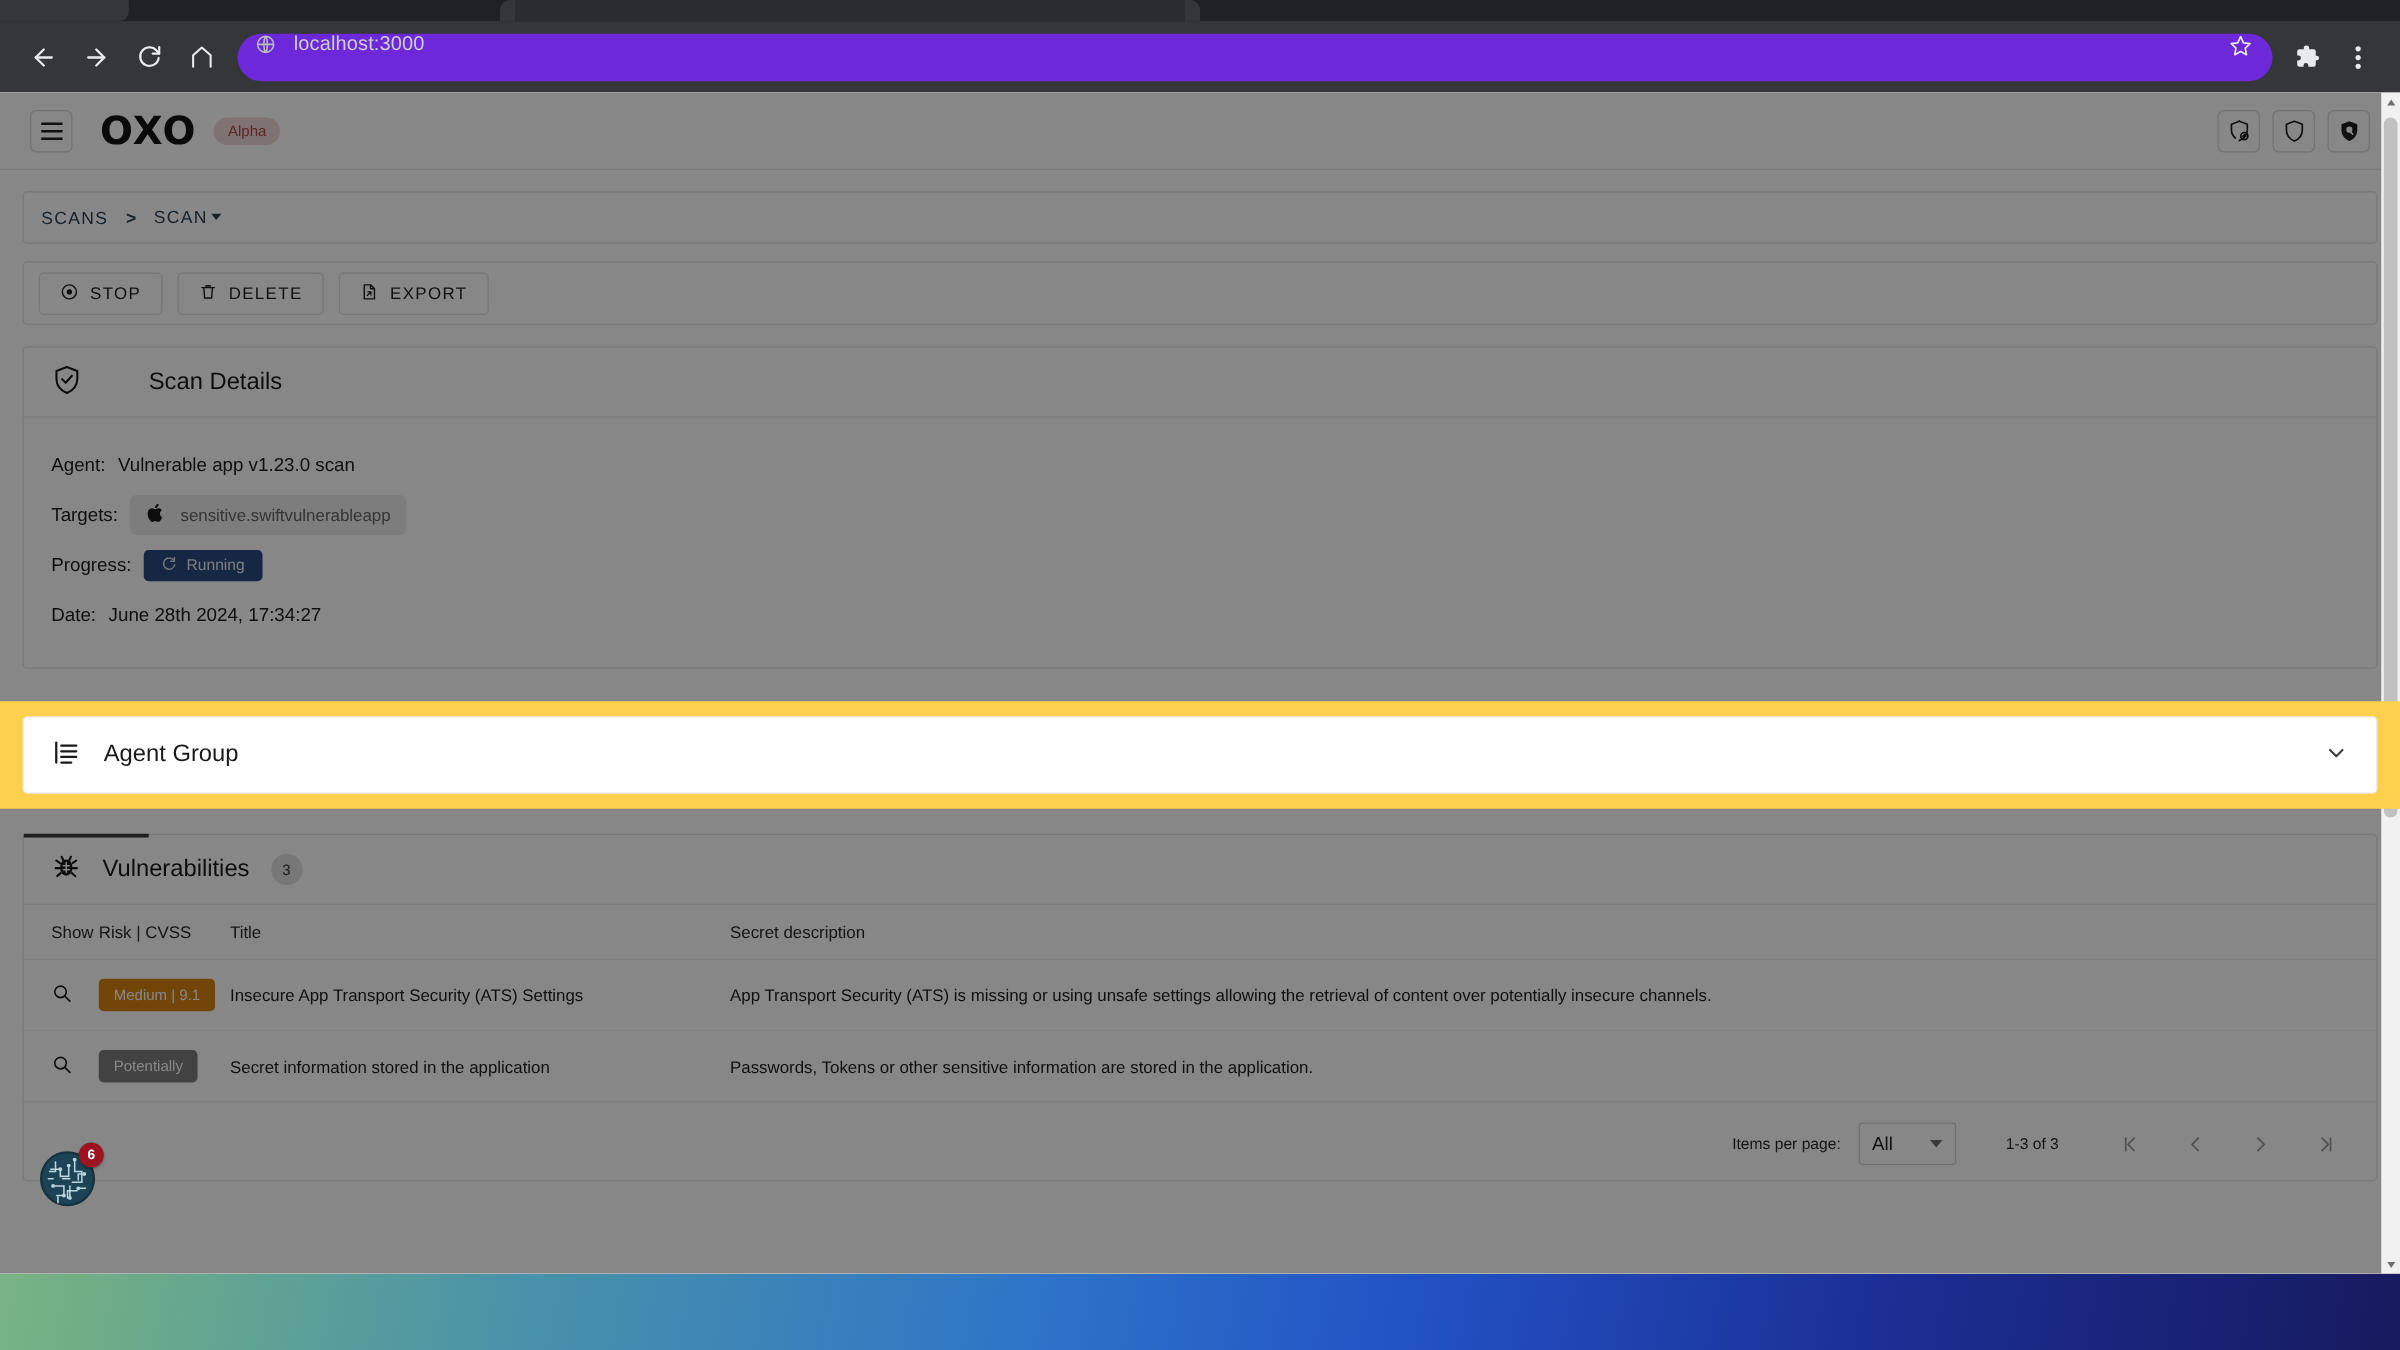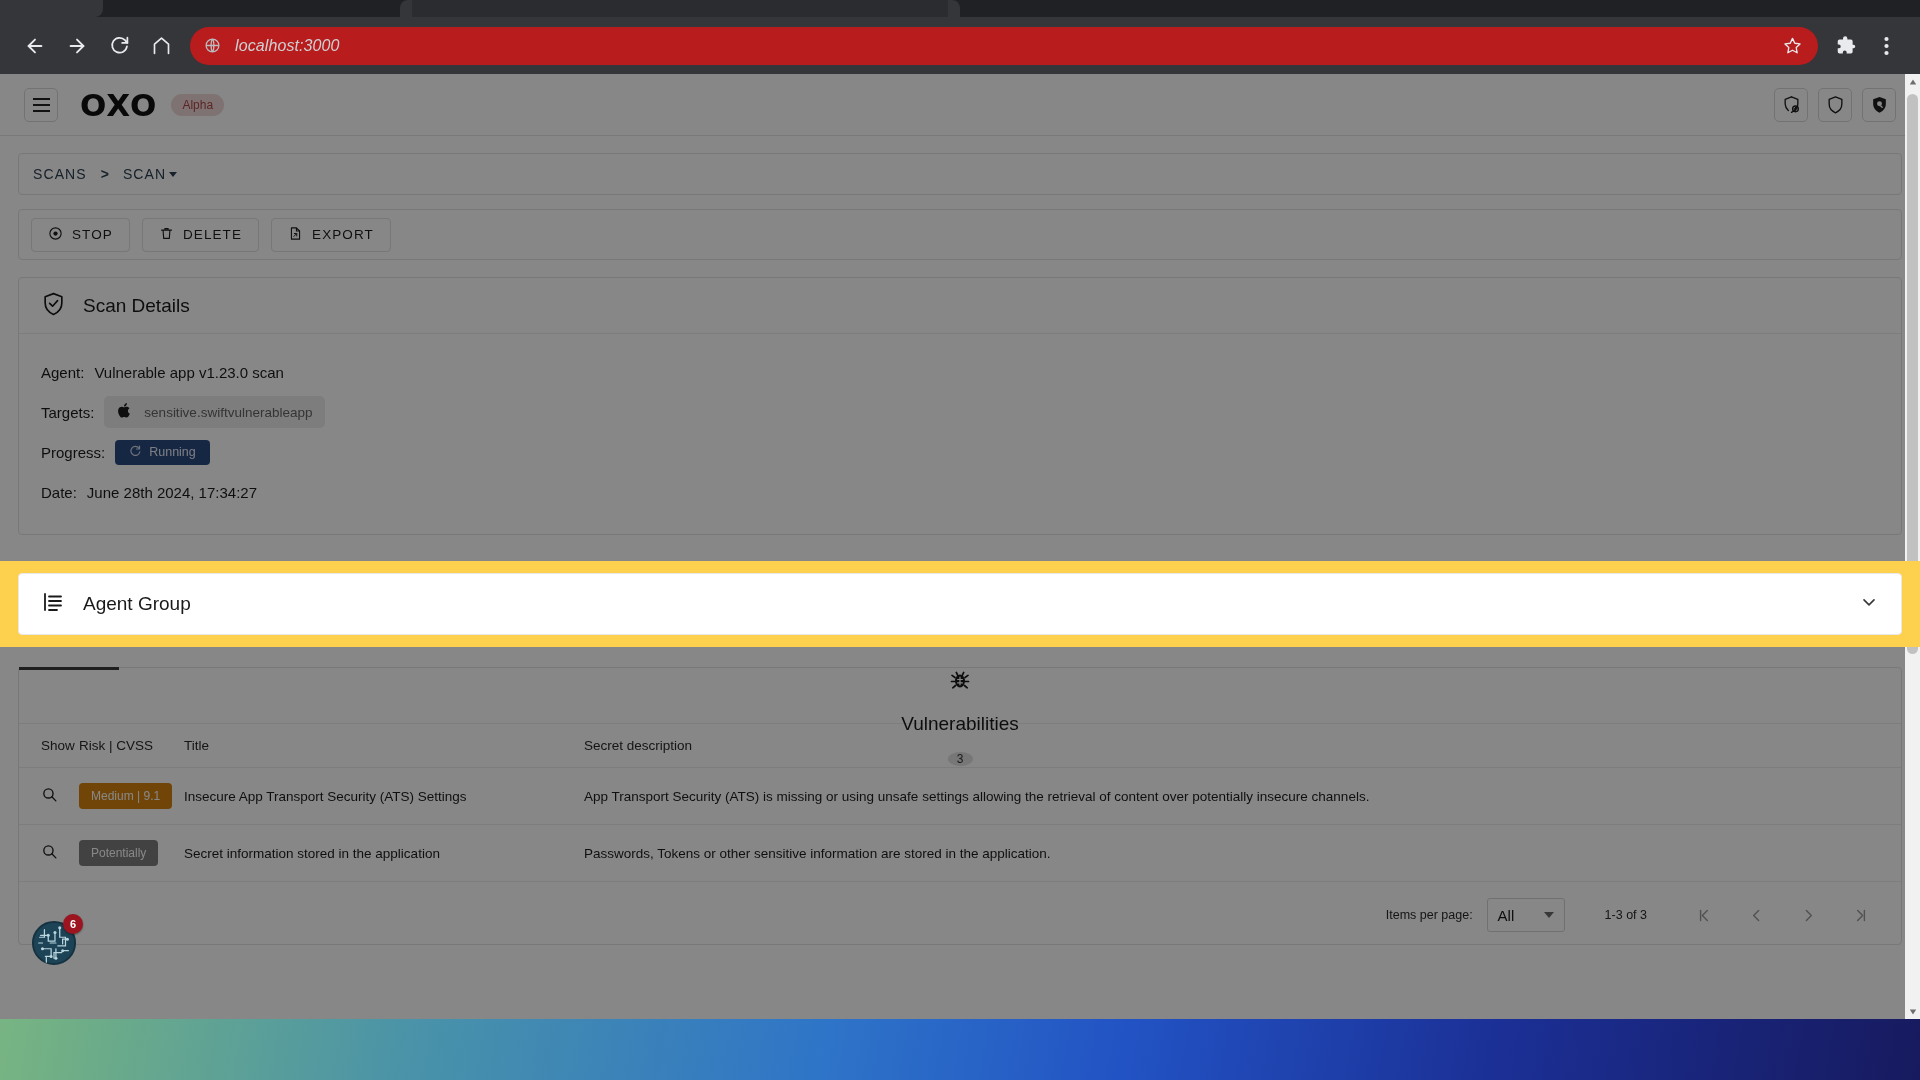--- a/index.html
+++ b/index.html
@@ -61,27 +61,26 @@
   .nav-btn {
     width: 42px; height: 42px;
     display: flex; align-items: center; justify-content: center;
     border-radius: 50%;
     flex: none;
   }
   .nav-btn svg { display: block; }
   .omnibox {
     flex: 1 1 auto;
     height: 38px;
-    background: #b91c1c;
+    background: #6d28d9;
     border-radius: 19px;
-    display: flex; align-items: center;
+    display: flex; 
     margin-left: 8px; margin-right: 8px;
     padding: 0 16px 0 14px;
     min-width: 0;
-    font-style: italic;
   }
   .omnibox .globe { flex: none; margin-right: 14px; display: flex; }
   .omnibox .url {
     flex: 1 1 auto;
     color: #cdd0d3;
     font-size: 16px;
     letter-spacing: .1px;
     white-space: nowrap; overflow: hidden;
   }
   .omnibox .star { flex: none; display: flex; }
@@ -196,21 +195,21 @@
     margin-right: 12px;
   }
 
   .details-card { margin-top: 17px; }
   .details-head {
     height: 56px;
     display: flex; align-items: center;
     padding: 0 22px; gap: 17px;
     border-bottom: 1px solid #ececec;
   }
-  .details-head h2 { font-size: 19px; font-weight: 400; color: #1a1a1a; }
+  .details-head h2 { font-size: 19px; font-weight: 400; color: #1a1a1a; margin-left: 36px; }
   .details-body { padding: 18px 22px 22px 22px; }
   .drow {
     display: flex; align-items: center;
     min-height: 40px;
     font-size: 15px; color: #1c1c1c;
   }
   .dlabel { margin-right: 10px; }
   .target-chip {
     display: inline-flex; align-items: center; gap: 12px;
     background: #ececec;
@@ -254,21 +253,20 @@
   .vuln-card { margin-top: 20px; position: relative; }
   .tab-indicator {
     position: absolute; left: 0; top: -1px;
     width: 100px; height: 3px; background: #3b3b3b;
   }
   .vuln-head {
     height: 56px;
     display: flex; align-items: center;
     padding: 0 22px; gap: 17px;
     border-bottom: 1px solid #ececec;
-    flex-direction: column;
   }
   .vuln-head h2 { font-size: 19px; font-weight: 400; color: #1a1a1a; }
   .count-badge {
     width: 25px; height: 25px; border-radius: 50%;
     background: #e0e0e0; color: #333;
     font-size: 12px;
     display: flex; align-items: center; justify-content: center;
   }
 
   table.vuln { width: 100%; border-collapse: collapse; }

